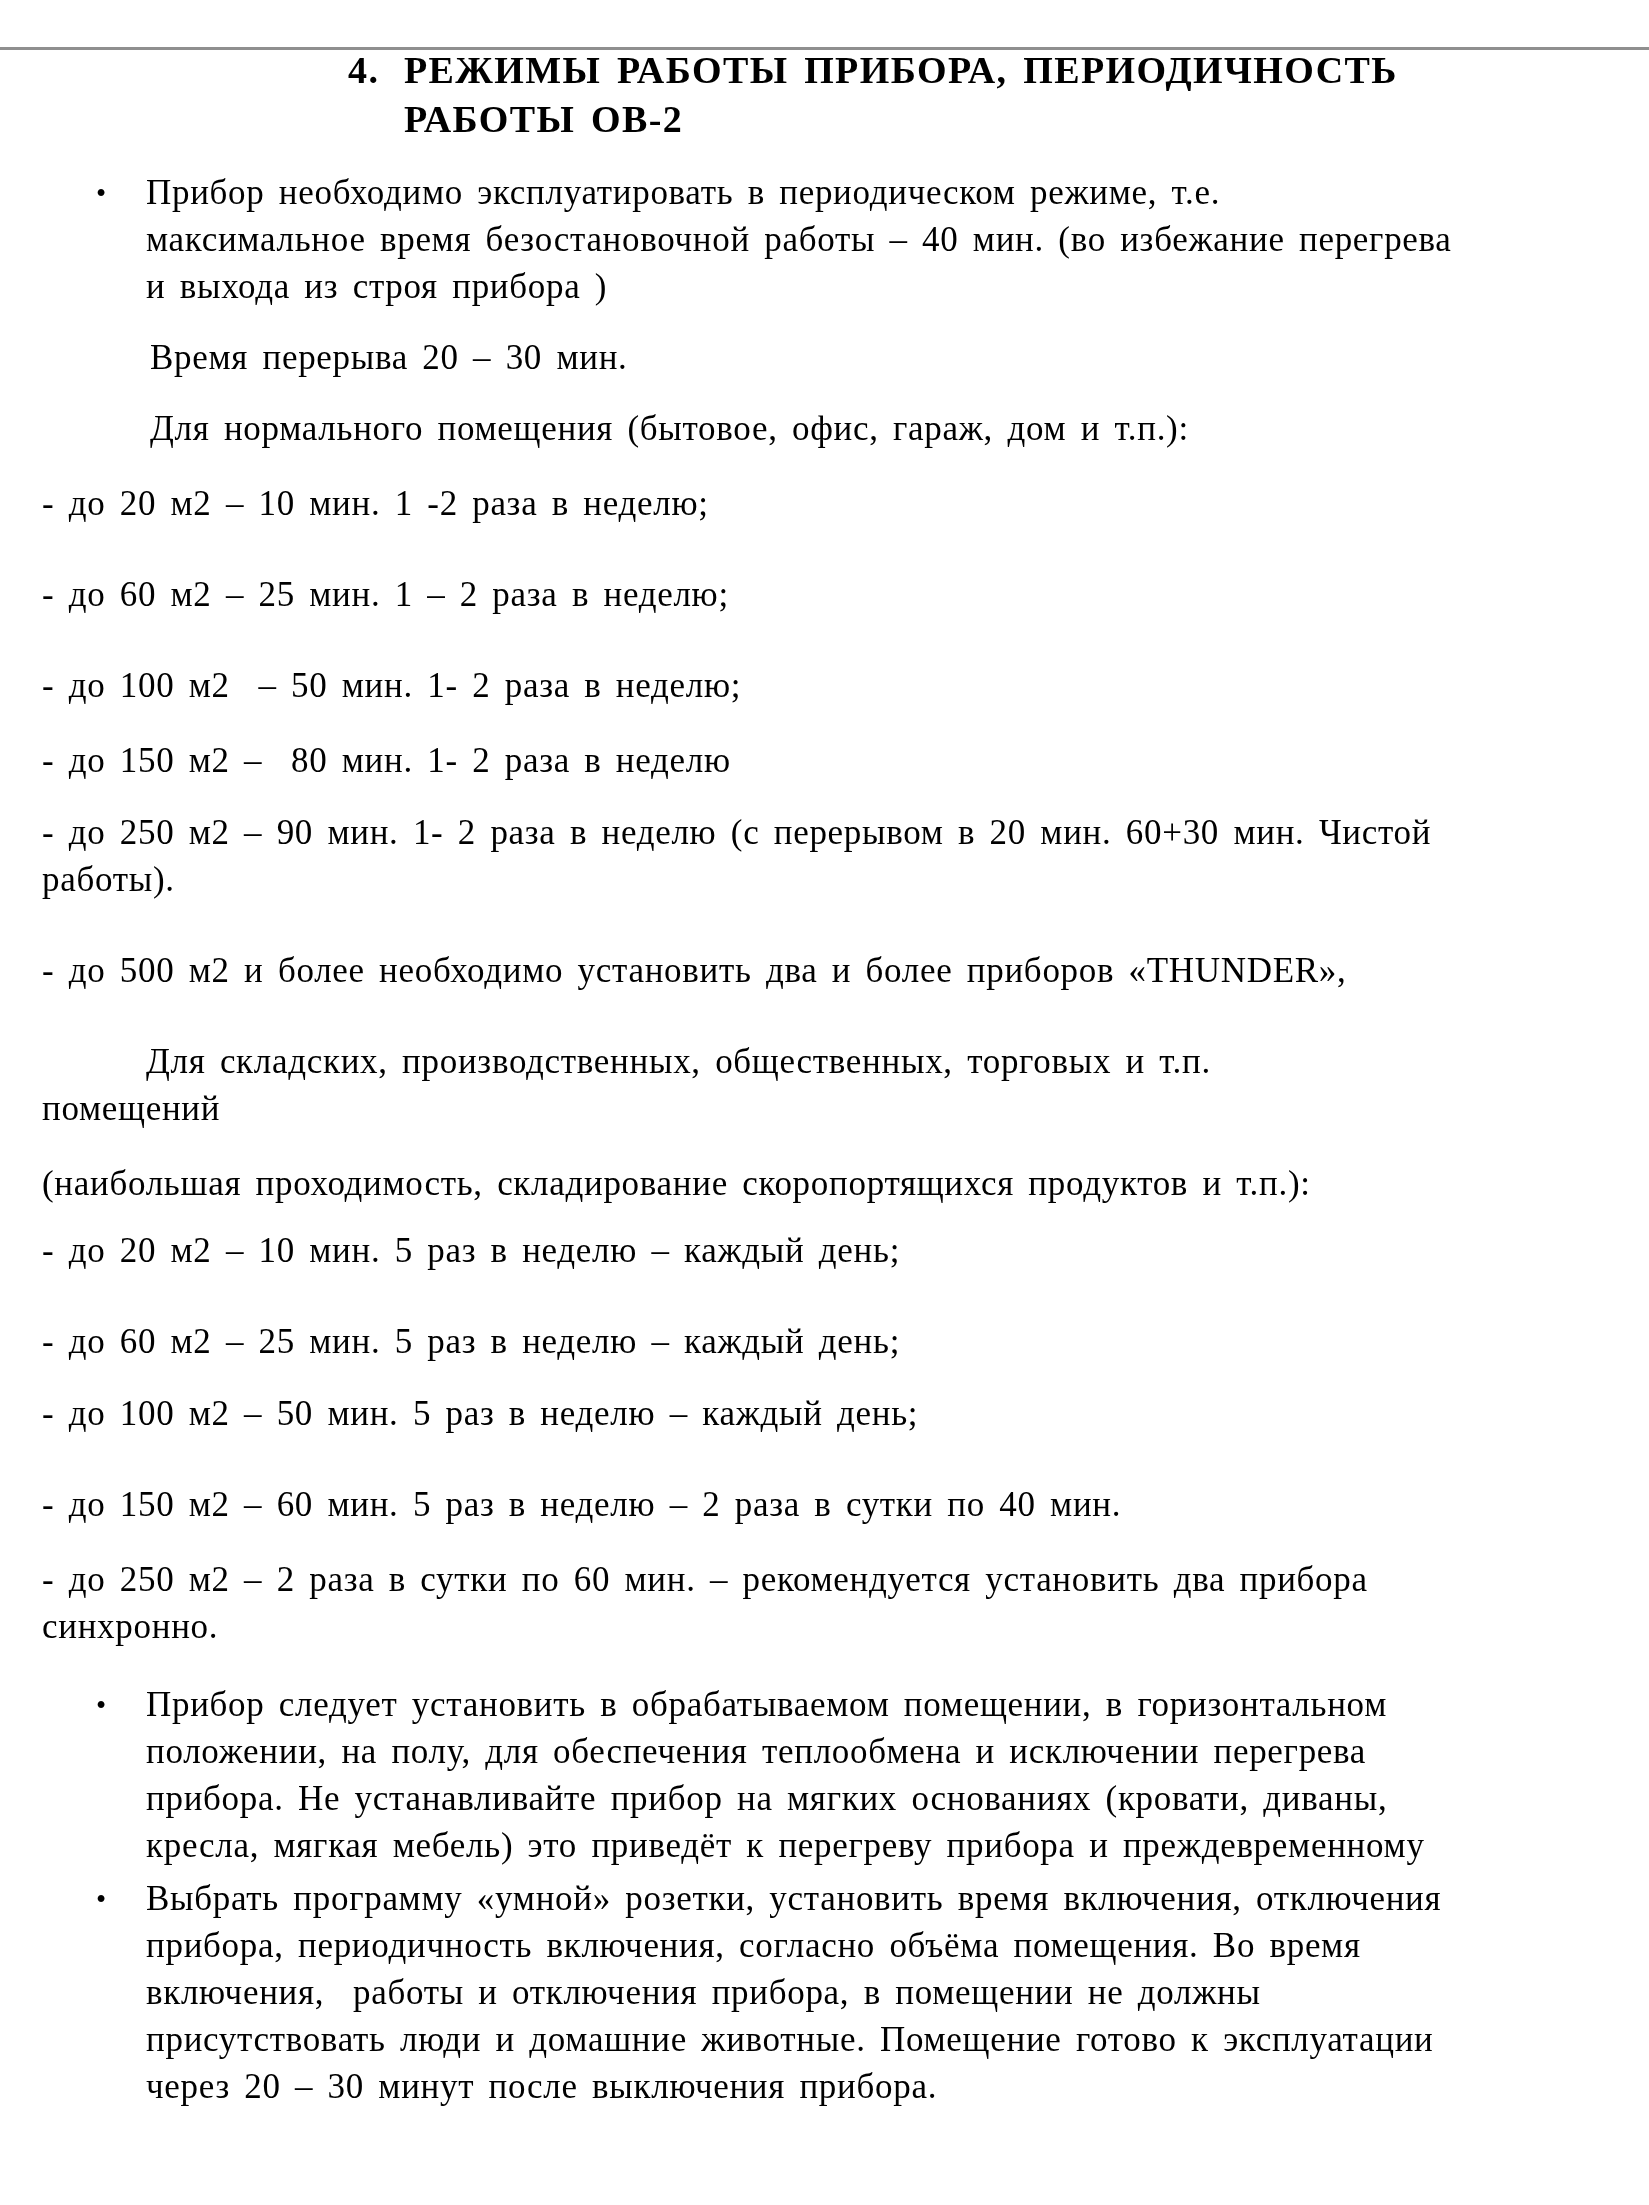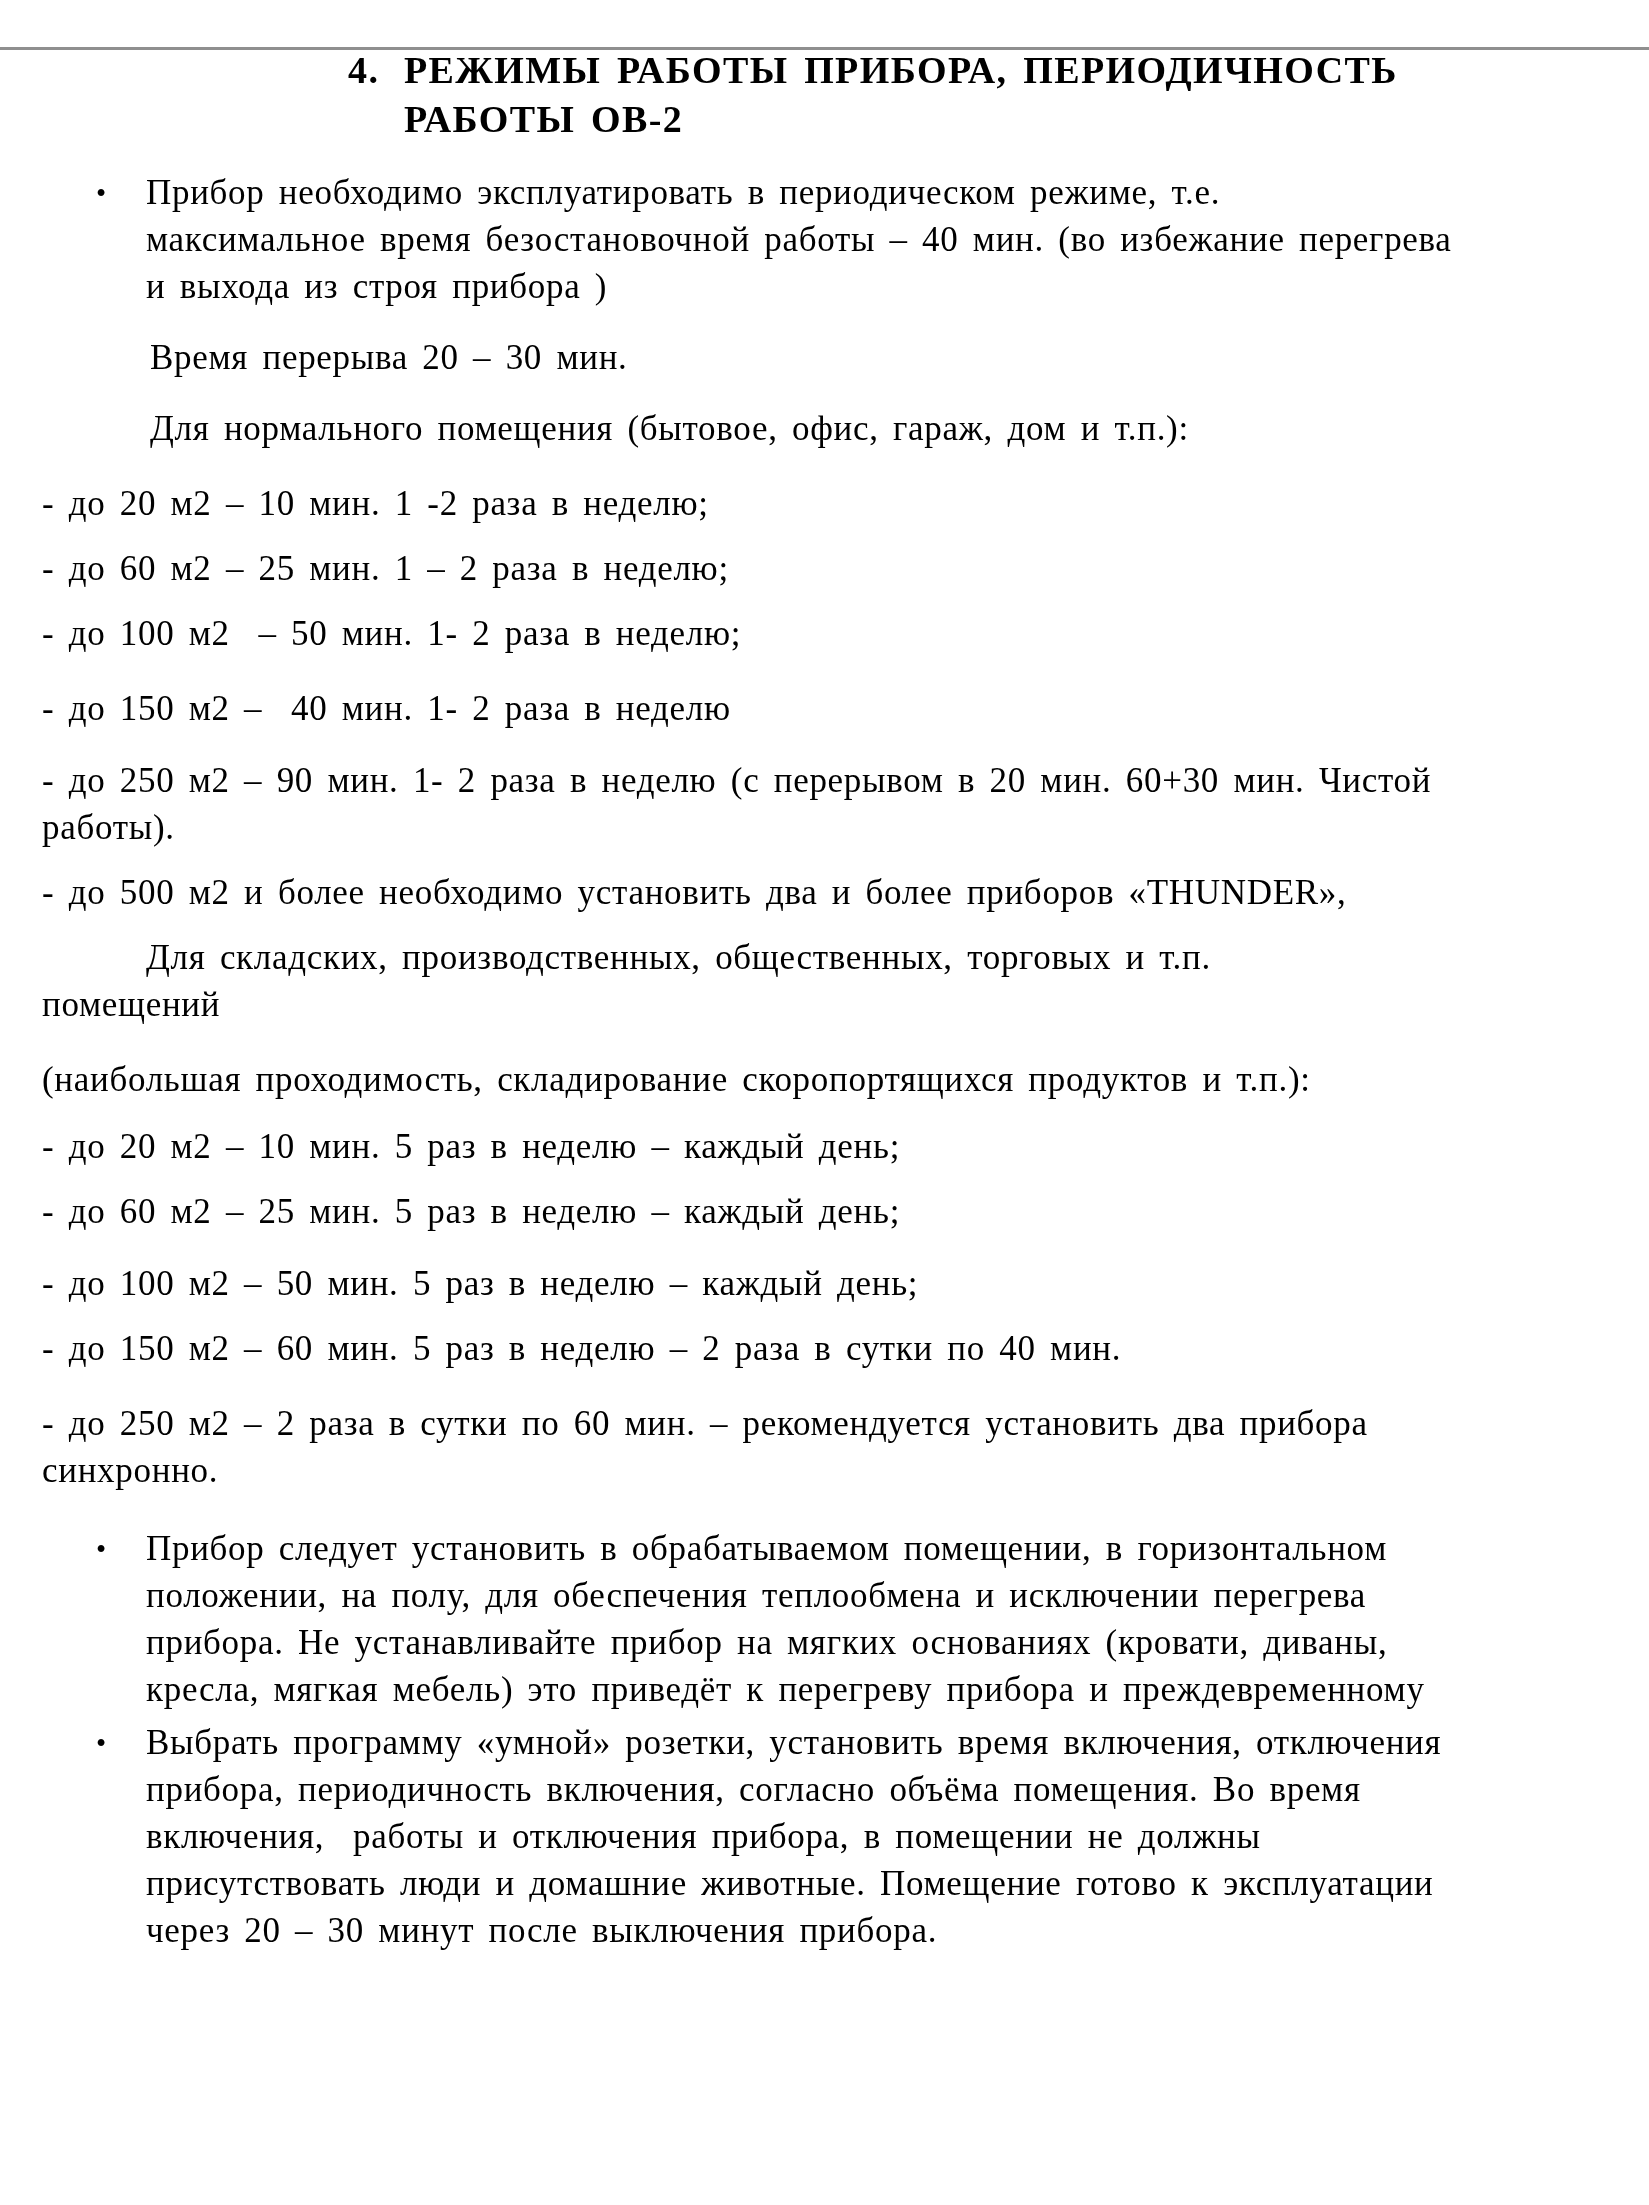--- a/index.html
+++ b/index.html
@@ -38,21 +38,21 @@
   
   .bullet-para { position: relative; margin-left: 146px; margin-right: 70px; }
   .bullet-para .bullet {
     position: absolute; left: -50px; top: 1.4px;
     font-size: 29px;
   }
   .mt8  { margin-top: 5.6px; }
   .mt36 { margin-top: 25px; }
   .mt39 { margin-top: 20px; }
   .mt40 { margin-top: 28px; }
-  .mt43 { margin-top: 18px; }
+  .mt43 { margin-top: 44px; }
   .mt44 { margin-top: 31px; }
   .mt45 { margin-top: 31px; }
   .mt50 { margin-top: 35px; }
   .indent-body { margin-left: 150px; margin-top: 24px; }
   .left-margin { margin-left: 42px; }
   .bold { font-weight: normal; }
   .first-indent { text-indent: 104px; }
 </style>
 </head>
 <body>
@@ -76,21 +76,21 @@
     <div class="line">и выхода из строя прибора )</div>
   </div>
 
   <div class="line indent-body mt40">Время перерыва 20 – 30 мин.</div>
 
   <div class="line indent-body mt44 bold">Для нормального помещения (бытовое, офис, гараж, дом и т.п.):</div>
 
   <div class="line left-margin mt40">- до 20 м2 – 10 мин. 1 -2 раза в неделю;</div>
   <div class="line left-margin mt43">- до 60 м2 – 25 мин. 1 – 2 раза в неделю;</div>
   <div class="line left-margin mt43">- до 100 м2  – 50 мин. 1- 2 раза в неделю;</div>
-  <div class="line left-margin mt40">- до 150 м2 –  40 мин. 1- 2 раза в неделю</div>
+  <div class="line left-margin mt40">- до 150 м2 –  80 мин. 1- 2 раза в неделю</div>
   <div class="left-margin mt36">
     <div class="line">- до 250 м2 – 90 мин. 1- 2 раза в неделю (с перерывом в 20 мин. 60+30 мин. Чистой</div>
     <div class="line">работы).</div>
   </div>
   <div class="line left-margin mt43">- до 500 м2 и более необходимо установить два и более приборов «THUNDER»,</div>
 
   <div class="left-margin mt43 bold">
     <div class="line first-indent">Для складских, производственных, общественных, торговых и т.п.</div>
     <div class="line">помещений</div>
   </div>

